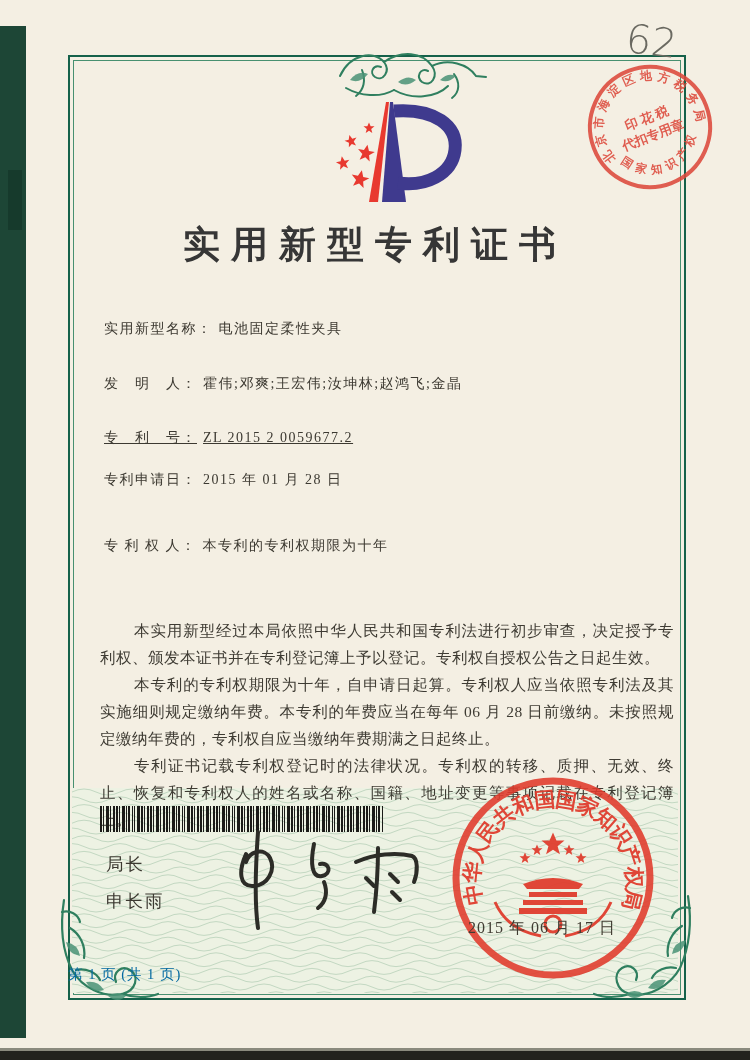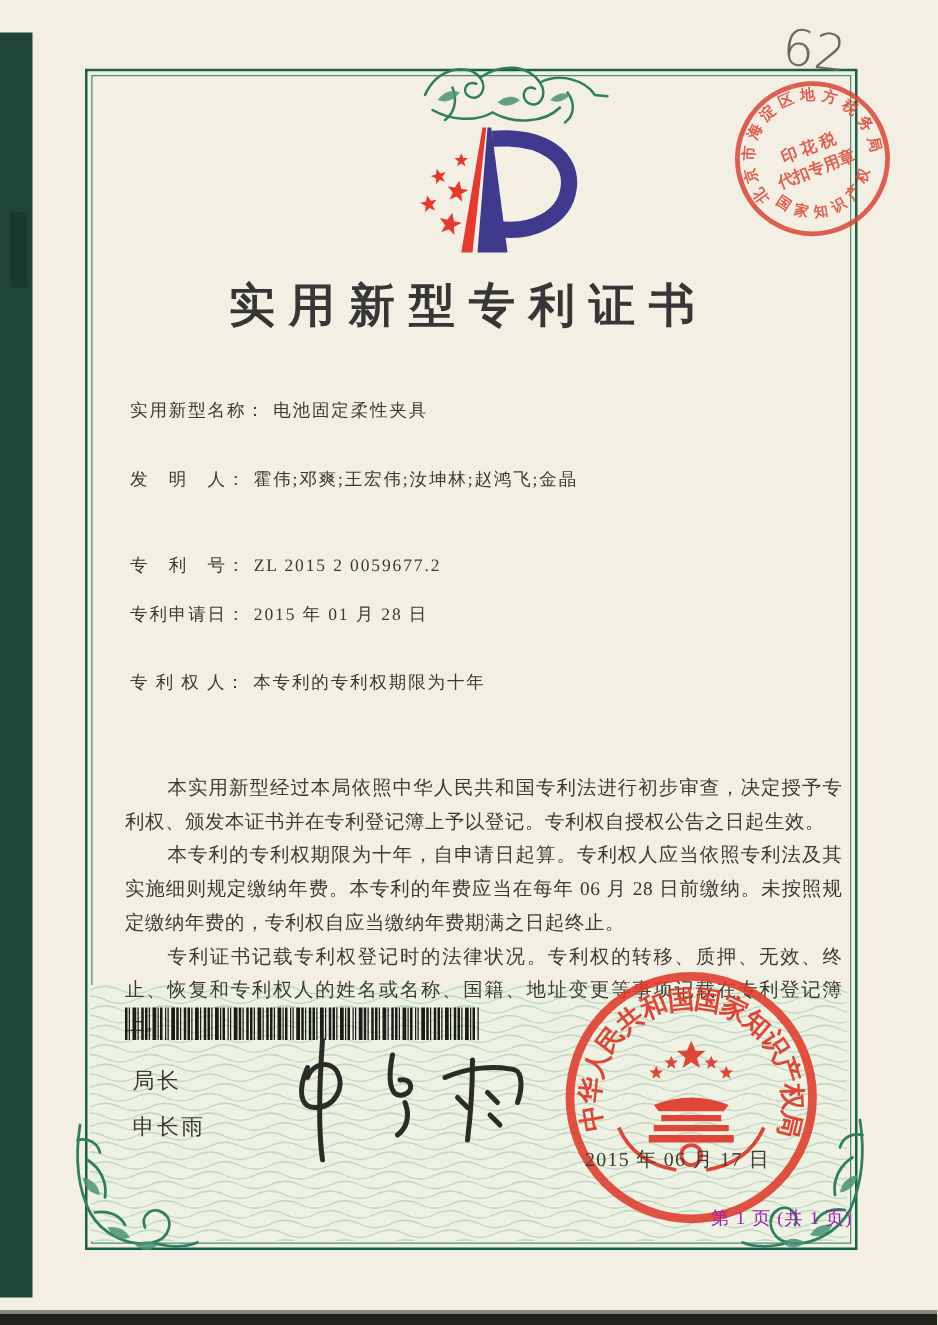--- a/index.html
+++ b/index.html
@@ -34,21 +34,21 @@
   .barcode{position:absolute;left:100px;top:806px;width:292px;height:26px;display:flex;align-items:stretch;}
   .barcode div{height:100%;}
   
   .director{position:absolute;left:106px;top:852px;font-size:17.5px;color:#3c3931;letter-spacing:2px;}
   .director .name{display:block;margin-top:13px;}
   .signature{position:absolute;left:228px;top:820px;}
   
   .seal{position:absolute;left:447px;top:772px;opacity:.93;}
   .seal-date{position:absolute;left:468px;top:918px;font-size:16px;color:#403c32;letter-spacing:1px;z-index:5;}
   
-  .footer{position:absolute;left:68px;top:965px;width:614px;text-align:right;font-size:14.5px;color:#a21caf;letter-spacing:1px;z-index:4;}
+  .footer{position:absolute;left:68px;top:965px;width:614px;text-align:left;font-size:14.5px;color:#0369a1;letter-spacing:1px;z-index:4;}
   
   .orn{position:absolute;z-index:3;}
   
   .stamp{position:absolute;left:583px;top:60px;transform:rotate(-21deg);opacity:.88;z-index:6;}
 </style>
 </head>
 <body>
 
 <div class="page">
 
@@ -158,24 +158,24 @@
   </svg>
 
   <div class="title">实用新型专利证书</div>
 
   <div class="field" style="top:320px;">
     <span>实用新型名称：</span><span class="val">电池固定柔性夹具</span>
   </div>
   <div class="field" style="top:375px;text-align:right;">
     <span>发　明　人：</span><span class="val">霍伟;邓爽;王宏伟;汝坤林;赵鸿飞;金晶</span>
   </div>
-  <div class="field" style="top:444px;">
+  <div class="field" style="top:429px;text-decoration:underline;">
     <span>专　利　号：</span><span class="val">ZL 2015 2 0059677.2</span>
   </div>
-  <div class="field" style="top:483px;">
+  <div class="field" style="top:471px;">
     <span>专利申请日：</span><span class="val">2015 年 01 月 28 日</span>
   </div>
   <div class="field" style="top:537px;">
     <span>专 利 权 人：</span><span class="val">本专利的专利权期限为十年</span>
   </div>
 
   <div class="paras">
     <p>本实用新型经过本局依照中华人民共和国专利法进行初步审查，决定授予专利权、颁发本证书并在专利登记簿上予以登记。专利权自授权公告之日起生效。</p>
     <p>本专利的专利权期限为十年，自申请日起算。专利权人应当依照专利法及其实施细则规定缴纳年费。本专利的年费应当在每年 06 月 28 日前缴纳。未按照规定缴纳年费的，专利权自应当缴纳年费期满之日起终止。</p>
     <p>专利证书记载专利权登记时的法律状况。专利权的转移、质押、无效、终止、恢复和专利权人的姓名或名称、国籍、地址变更等事项记载在专利登记簿上。</p>

